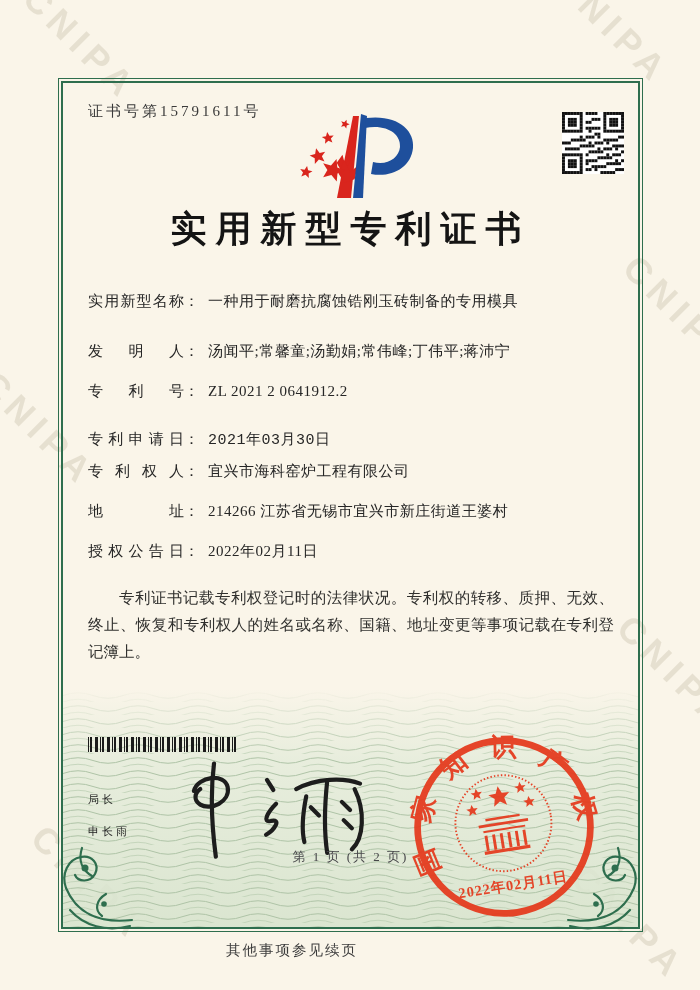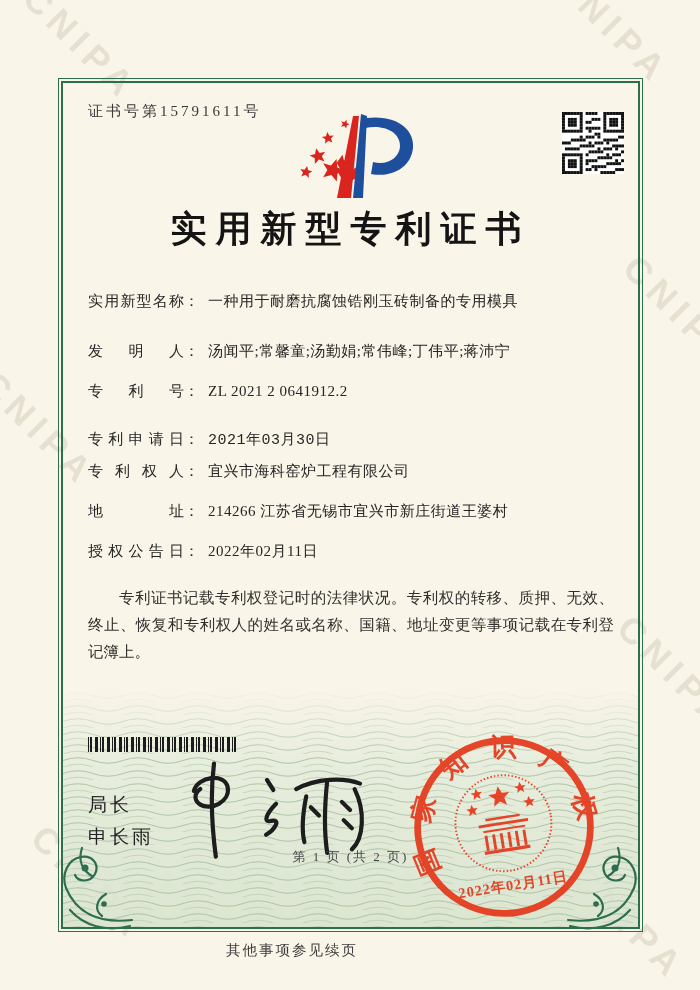--- a/index.html
+++ b/index.html
@@ -42,21 +42,21 @@
   .colon{display:inline-block;}
   .val{margin-left:9px;letter-spacing:.5px;}
   .pair2{position:absolute;left:282px;}
 
   .body-text{position:absolute;left:88px;top:584px;width:526px;font-size:15.5px;
       line-height:27px;text-align:justify;color:#30302e;}
   .body-text p{margin:0;text-indent:2em;}
 
   .barcode{position:absolute;left:88px;top:737px;width:152px;height:15px;}
 
-  .signer{position:absolute;left:88px;font-size:19px;letter-spacing:3px;color:#222;}
+  .signer{position:absolute;left:88px;font-size:11px;letter-spacing:3px;color:#222;}
   .signature{position:absolute;left:172px;top:752px;width:210px;height:118px;}
 
   .seal{position:absolute;left:408px;top:731px;width:192px;height:192px;opacity:.93;}
 
   .page-num{position:absolute;left:58px;top:848px;width:585px;text-align:center;
       font-size:13px;letter-spacing:2px;color:#47474a;}
   .footer-note{position:absolute;left:0;top:941px;width:584px;text-align:center;
       font-size:14.5px;letter-spacing:2px;color:#3c3c3c;}
   .content{position:relative;z-index:4;}
 </style>

